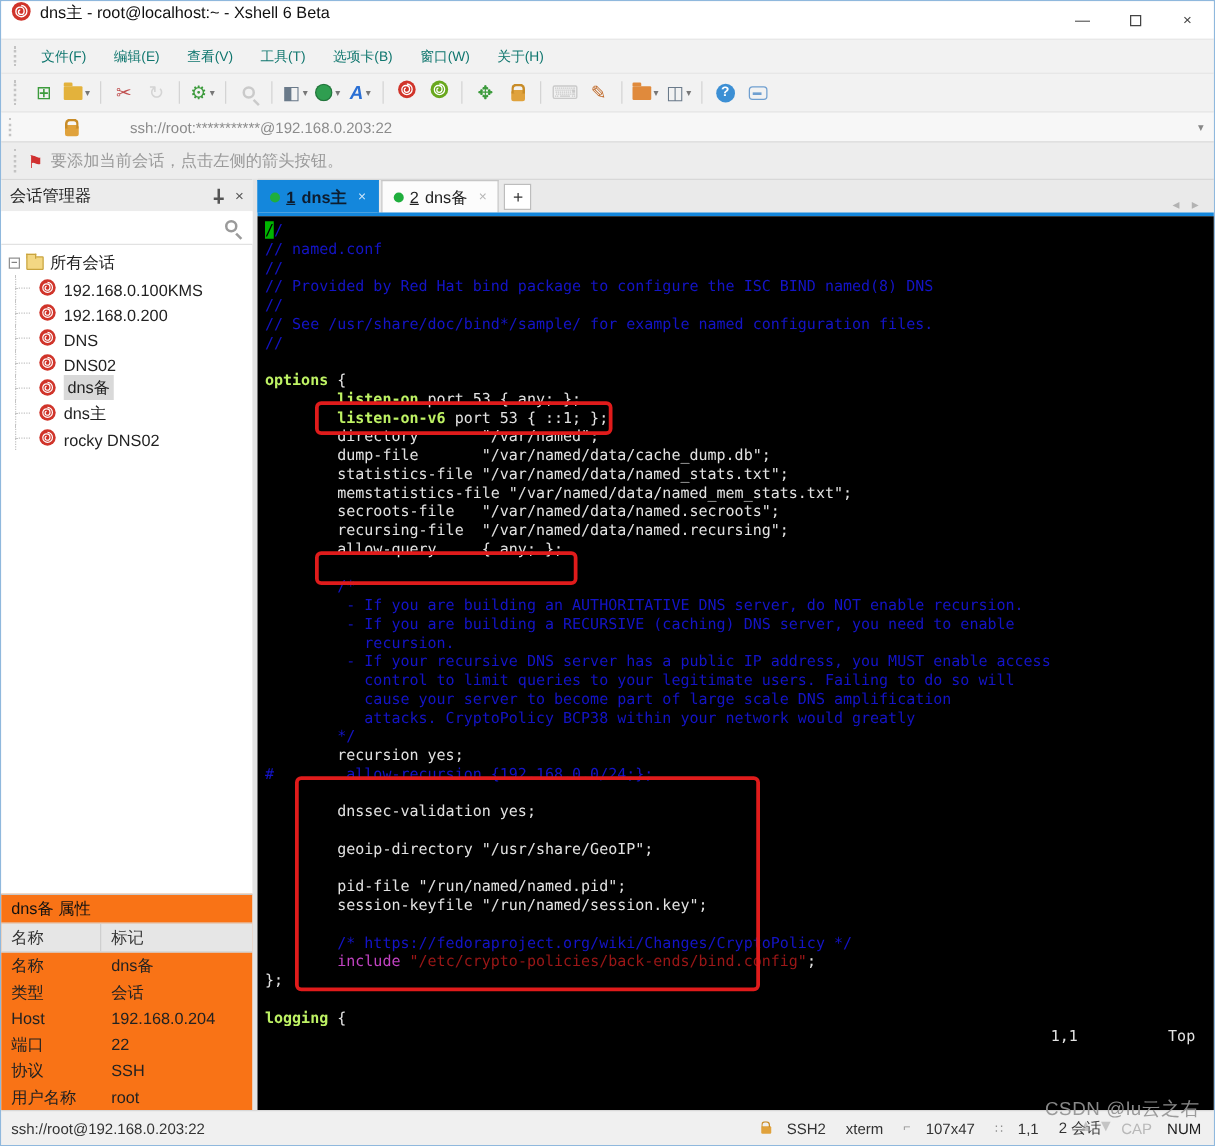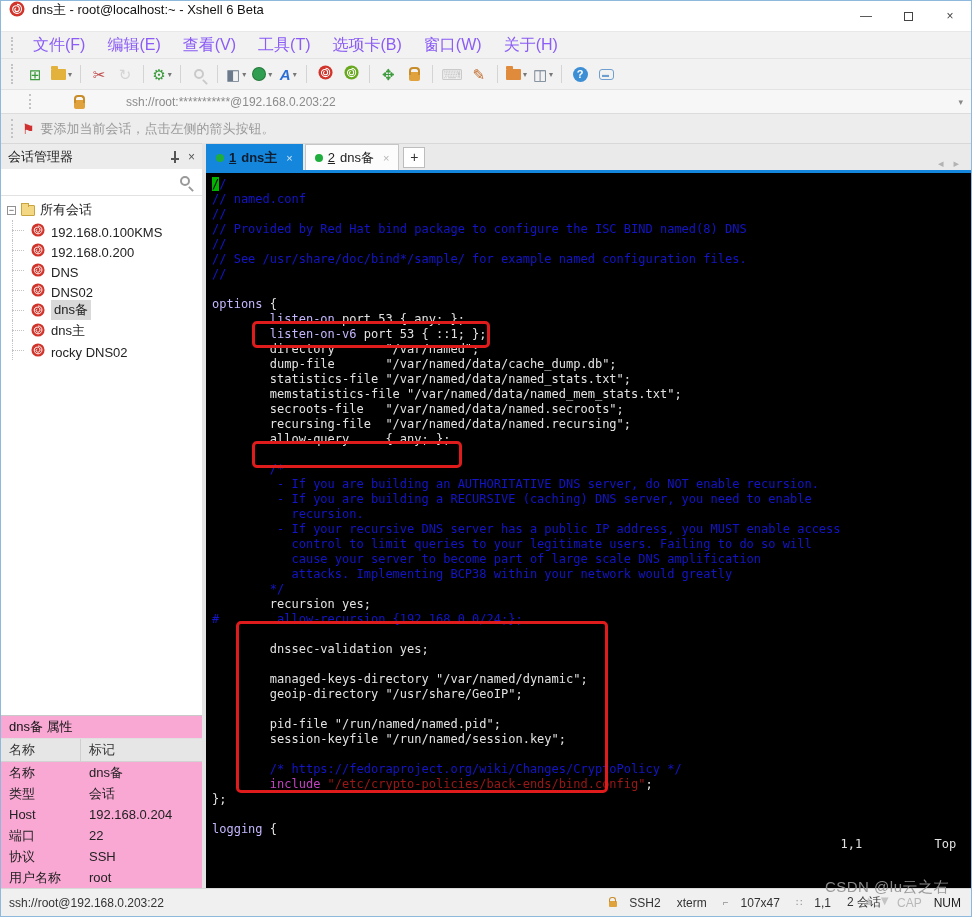--- a/index.html
+++ b/index.html
@@ -10,41 +10,41 @@
   
   .titlebar { height:30px; background:#ffffff; display:flex; align-items:flex-start; padding:0 0 0 8px; flex:0 0 auto; }
   .titlebar .title { font-size:13px; color:#111; margin-left:7px; flex:1; white-space:nowrap; }
   .win-controls { display:flex; height:100%; }
   .win-btn { width:42px; height:100%; display:flex; align-items:center; justify-content:center; font-size:12px; color:#444; }
   .win-btn .maxbox { width:9px; height:9px; border:1px solid #444; display:inline-block; }
 
   
   .menubar { height:27px; background:#f2f2f2; border-top:1px solid #e8e8e8; display:flex; align-items:center; padding-left:10px; flex:0 0 auto; position:relative; }
   .grip { width:3px; height:65%; border-left:2px dotted #c3c3c3; margin-right:8px; }
-  .menu-item { padding:0 11px; font-size:16px; color:#8b5cf6; height:100%; display:flex; align-items:center; }
+  .menu-item { padding:0 11px; font-size:11px; color:#0f766e; height:100%; display:flex; align-items:center; }
 
   
   .toolbar { height:31px; background:#f2f2f2; border-top:1px solid #e3e3e3; display:flex; align-items:center; padding-left:10px; flex:0 0 auto; }
   .tb-btn { height:24px; min-width:24px; display:flex; align-items:center; justify-content:center; margin:0 1px; border-radius:2px; padding:0 2px; }
   .tb-btn.dis { opacity:.45; }
   .tb-glyph { font-size:15px; line-height:1; }
   .tb-dd { font-size:8px; color:#777; margin-left:2px; }
   .tb-sep { width:1px; height:18px; background:#d4d4d4; margin:0 5px; }
   .ic-folder { width:15px; height:11px; border-radius:1px; position:relative; display:inline-block; }
   .ic-folder::before { content:""; position:absolute; top:-3px; left:0; width:7px; height:3px; background:inherit; border-radius:1px 1px 0 0; }
   .ic-circle { width:14px; height:14px; border-radius:50%; display:inline-block; border:1px solid rgba(0,0,0,.25); }
   .ic-mag { width:10px; height:10px; border:2px solid #9a9a9a; border-radius:50%; position:relative; display:inline-block; }
   .ic-mag::after { content:""; position:absolute; width:2px; height:6px; background:#9a9a9a; left:8px; top:8px; transform:rotate(-45deg); }
   .ic-lock { width:11px; height:9px; background:#e0a23c; border-radius:2px; position:relative; display:inline-block; margin-top:5px; }
   .ic-lock::before { content:""; position:absolute; width:7px; height:6px; border:2px solid #c88c28; border-bottom:none; border-radius:4px 4px 0 0; left:0px; top:-5px; }
   .ic-help { width:15px; height:15px; border-radius:50%; background:#3c8fd4; color:#fff; font-size:11px; font-weight:bold; display:flex; align-items:center; justify-content:center; }
   .ic-chat { width:15px; height:11px; border:1.5px solid #6f9fd0; border-radius:3px; display:flex; align-items:center; justify-content:center; color:#6f9fd0; font-size:7px; letter-spacing:1px; }
 
   
-  .addressbar { height:24px; background:#f7f7f7; border-top:1px solid #e3e3e3; display:flex; align-items:center; padding:0 8px 0 28px; flex:0 0 auto;gap:34px; }
+  .addressbar { height:24px; background:#f7f7f7; border-top:1px solid #e3e3e3; display:flex; align-items:center; padding:0 8px 0 6px; flex:0 0 auto;gap:34px; }
   .addressbar .url { font-size:12px; color:#8b8b8b; margin-left:7px; flex:1; }
   .addressbar .caret { font-size:9px; color:#888; }
 
   
   .infobar { height:30px; background:#ededed; border-top:1px solid #dcdcdc; display:flex; align-items:center; padding-left:10px; flex:0 0 auto; }
   .infobar .flag { color:#d03030; font-size:14px; margin-right:6px; }
   .infobar .msg { font-size:13px; color:#9a9a9a; }
 
   
   .main { flex:1; display:flex; min-height:0; }
@@ -65,21 +65,21 @@
   .expander { width:9px; height:9px; border:1px solid #919191; font-size:9px; line-height:7px; text-align:center; color:#444; background:#fff; flex:0 0 auto; }
   .folder-mini { width:14px; height:11px; background:#f3d783; border:1px solid #c9a43e; border-radius:1px; position:relative; }
   .folder-mini::before { content:""; position:absolute; top:-3px; left:-1px; width:6px; height:3px; background:#f3d783; border:1px solid #c9a43e; border-bottom:none; }
   .tree-item { height:20px; display:flex; align-items:flex-end; gap:6px; padding-left:30px; font-size:13px; color:#222; position:relative; }
   .tree-item::before { content:""; position:absolute; left:11px; top:0; bottom:0; border-left:1px dotted #c4c4c4; }
   .tree-item::after { content:""; position:absolute; left:11px; width:12px; top:10px; border-top:1px dotted #c4c4c4; }
   .tree-item.selected .ti-label { background:#d9d9d9; padding:1px 3px; }
   .tree-item svg { flex:0 0 auto; }
 
   
-  .props { border-top:1px solid #c9c9c9; background:#f9a8d4; flex:0 0 auto; }
+  .props { border-top:1px solid #c9c9c9; background:#f97316; flex:0 0 auto; }
   .props-title { height:23px; display:flex; align-items:center; padding-left:8px; font-size:13px; color:#111; border-bottom:1px solid #e0e0e0; }
   .props-header { height:23px; display:flex; align-items:center; background:#e6e6e6; border-bottom:1px solid #d2d2d2; font-size:13px; color:#333; }
   .props-header .ph1 { width:80px; padding-left:8px; border-right:1px solid #cfcfcf; height:100%; display:flex; align-items:center; }
   .props-header .ph2 { padding-left:8px; }
   .prop-row { height:21px; display:flex; align-items:center; font-size:13px; color:#222; }
   .prop-row .pl { width:80px; padding-left:8px; flex:0 0 auto; }
   .prop-row .pv { padding-left:8px; }
 
   
   .right-area { flex:1; display:flex; flex-direction:column; min-width:0; }
@@ -92,41 +92,41 @@
   .tab .close { font-size:11px; color:#b5b5b5; margin-left:4px; font-weight:normal; }
   .tab.active .close { color:#cfe6fa; }
   .newtab { width:22px; height:21px; border:1px solid #bdbdbd; background:#fff; color:#333; display:flex; align-items:center; justify-content:center; font-size:14px; margin-left:2px; }
   .tab-nav { display:flex; gap:10px; padding:0 12px; color:#b3b3b3; font-size:11px; align-items:center; }
   .tab-underline { height:3px; background:#1487dc; flex:0 0 auto; }
 
   .terminal { flex:1; background:#000; position:relative; overflow:hidden; padding:4px 0 0 6px; cursor:text; }
   .tl { height:15px; white-space:pre; font:12px/15px "DejaVu Sans Mono", monospace; }
   .c-b { color:#1414c8; }
   .c-w { color:#e2e2e2; }
-  .c-o { color:#c4b5fd; }
+  .c-o { color:#bef264;font-weight:bold; }
   .c-m { color:#c243c2; }
   .c-r { color:#9c1717; }
   .c-g { background:#00b400; color:#000; }
 
   .hlbox { position:absolute; border:3px solid #e01b1b; border-radius:5px; pointer-events:none; }
   .hlbox.b1 { left:46px; top:148px; width:238px; height:27px; }
   .hlbox.b2 { left:46px; top:268px; width:210px; height:27px; }
   .hlbox.b3 { left:30px; top:448px; width:372px; height:172px; }
 
   
   .statusbar { height:28px; background:#f0f0f0; border-top:1px solid #d8d8d8; display:flex; align-items:center; padding:0 10px 0 8px; font-size:12px; color:#333; flex:0 0 auto; }
   .sb-right { margin-left:auto; display:flex; align-items:center; gap:16px; }
   .sb-item { display:flex; align-items:center; gap:12px; }
   .lock-mini { width:8px; height:6px; background:#e0a23c; border-radius:1px; position:relative; display:inline-block; margin-top:3px; }
   .lock-mini::before { content:""; position:absolute; width:5px; height:4px; border:1.5px solid #c88c28; border-bottom:none; border-radius:3px 3px 0 0; left:0px; top:-4px; }
   .sb-ico { color:#8f8f8f; font-size:10px; }
   .sb-cap { color:#b8b8b8; }
   .sb-num { color:#1a1a1a; }
 
-  .watermark { position:absolute; right:23px; top:878px; font-size:15px; color:rgba(148,148,148,.92); z-index:40; letter-spacing:.5px; }
+  .watermark { position:absolute; right:12px; top:878px; font-size:15px; color:rgba(148,148,148,.92); z-index:40; letter-spacing:.5px; }
   .wm-arrows { position:absolute; right:78px; top:893px; font-size:13px; color:rgba(160,160,160,.55); z-index:41; letter-spacing:3px; }
 </style>
 </head>
 <body>
 
 <div class="window">
 
   <div class="titlebar">
     <span id="app-icon"><svg width="16" height="16" viewBox="0 0 16 16">
           <circle cx="8" cy="8" r="7.5" fill="#d0342a"></circle>
@@ -399,28 +399,27 @@
           <div class="tl"><span class="c-w">        recursing-file  "/var/named/data/named.recursing";</span></div>
           <div class="tl"><span class="c-w">        allow-query     { any; };</span></div>
           <div class="tl"></div>
           <div class="tl"><span class="c-b">        /*</span></div>
           <div class="tl"><span class="c-b">         - If you are building an AUTHORITATIVE DNS server, do NOT enable recursion.</span></div>
           <div class="tl"><span class="c-b">         - If you are building a RECURSIVE (caching) DNS server, you need to enable</span></div>
           <div class="tl"><span class="c-b">           recursion.</span></div>
           <div class="tl"><span class="c-b">         - If your recursive DNS server has a public IP address, you MUST enable access</span></div>
           <div class="tl"><span class="c-b">           control to limit queries to your legitimate users. Failing to do so will</span></div>
           <div class="tl"><span class="c-b">           cause your server to become part of large scale DNS amplification</span></div>
-          <div class="tl"><span class="c-b">           attacks. Implementing BCP38 within your network would greatly</span></div>
+          <div class="tl"><span class="c-b">           attacks. CryptoPolicy BCP38 within your network would greatly</span></div>
           <div class="tl"><span class="c-b">        */</span></div>
           <div class="tl"><span class="c-w">        recursion yes;</span></div>
           <div class="tl"><span class="c-b">#        allow-recursion {192.168.0.0/24;};</span></div>
           <div class="tl"></div>
           <div class="tl"><span class="c-w">        dnssec-validation yes;</span></div>
           <div class="tl"></div>
-          <div class="tl"><span class="c-w">        managed-keys-directory "/var/named/dynamic";</span></div>
           <div class="tl"><span class="c-w">        geoip-directory "/usr/share/GeoIP";</span></div>
           <div class="tl"></div>
           <div class="tl"><span class="c-w">        pid-file "/run/named/named.pid";</span></div>
           <div class="tl"><span class="c-w">        session-keyfile "/run/named/session.key";</span></div>
           <div class="tl"></div>
           <div class="tl"><span class="c-b">        /* https://fedoraproject.org/wiki/Changes/CryptoPolicy */</span></div>
           <div class="tl"><span class="c-w">        </span><span class="c-m">include</span><span class="c-w"> </span><span class="c-r">"/etc/crypto-policies/back-ends/bind.config"</span><span class="c-w">;</span></div>
           <div class="tl"><span class="c-w">};</span></div>
           <div class="tl"></div>
           <div class="tl"><span class="c-o">logging</span><span class="c-w"> {</span></div>

